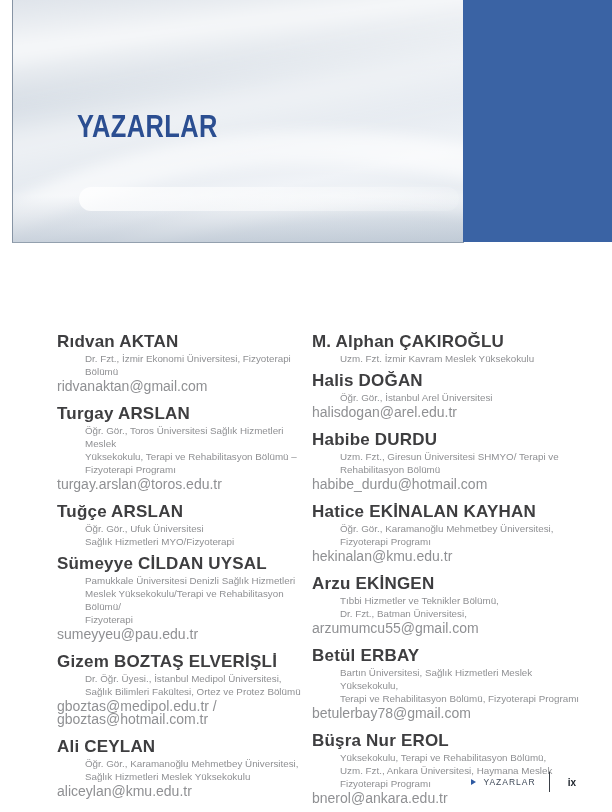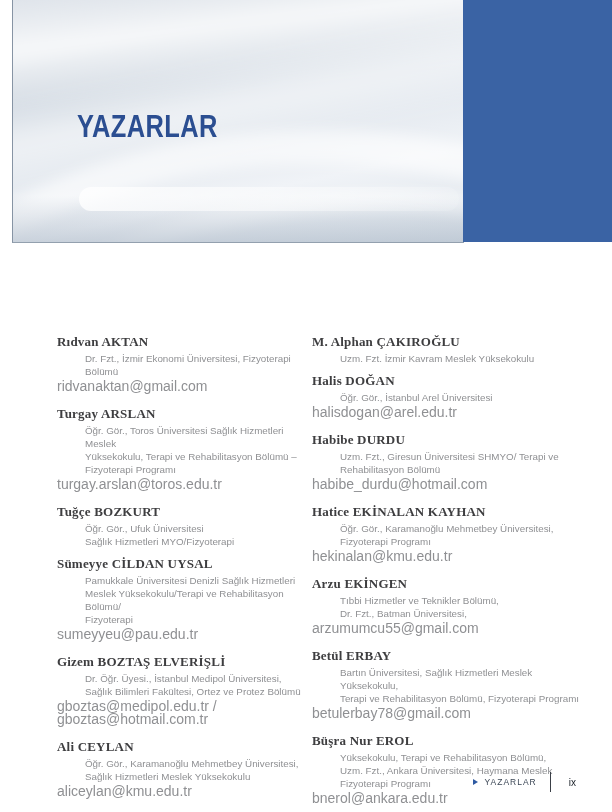--- a/index.html
+++ b/index.html
@@ -50,22 +50,22 @@
     position:absolute; left:463px; top:0; width:149px; height:242px;
     background:var(--band-blue,#3a63a4);
   }
 
   
   .columns { position:absolute; left:57px; top:334px; display:flex; }
   .col { width:248px; }
   .col-right { width:272px; margin-left:7px; }
   .author { margin-bottom:8px; }
   .author-name {
-    font-size:13px; line-height:15px; font-weight:700;
-    color:var(--name-text,#3e3e40); letter-spacing:.2px; margin-bottom:3px;font-family:Liberation Serif, serif;
+    font-size:17px; line-height:15px; font-weight:700;
+    color:var(--name-text,#3e3e40); letter-spacing:.2px; margin-bottom:3px;
   }
   .author-affil div {
     font-size:9.8px; line-height:13px; color:var(--detail-text,#8f9093);margin-left:28px;
   }
   .author-email {
     font-size:14px; line-height:13px; color:var(--detail-text,#8f9093);
     margin-top:2px; margin-bottom:13px;
   }
 
   
@@ -77,21 +77,21 @@
     width:0; height:0; margin-right:7px;
     border-top:3.5px solid transparent; border-bottom:3.5px solid transparent;
     border-left:5.5px solid var(--footer-arrow,#2e5aa2);
   }
   .footer-label {
     font-size:8.5px; letter-spacing:1px; font-weight:400;
     color:var(--footer-text,#3c4756); margin-right:13px;
   }
   .vdiv { width:1px; height:20px; background:#3a3f46; margin-right:18px; }
   .pagenum {
-    font-size:10px; font-weight:400; color:#20262e;
+    font-size:10px; font-weight:700; color:#20262e;
   }
 </style>
 </head>
 <body>
 
 <div class="page">
 
   <div class="banner">
     <div class="streak s1"></div>
     <div class="streak s2"></div>
@@ -118,21 +118,21 @@
     <div class="author-name">Turgay ARSLAN</div>
     <div class="author-affil">
             <div>Öğr. Gör., Toros Üniversitesi Sağlık Hizmetleri Meslek</div>
             <div>Yüksekokulu, Terapi ve Rehabilitasyon Bölümü –</div>
             <div>Fizyoterapi Programı</div>
           </div>
     <div class="author-email">turgay.arslan@toros.edu.tr</div>
   </div>
 
   <div class="author">
-    <div class="author-name">Tuğçe BOZKURT</div>
+    <div class="author-name">Tuğçe ARSLAN</div>
     <div class="author-affil">
             <div>Öğr. Gör., Ufuk Üniversitesi</div>
             <div>Sağlık Hizmetleri MYO/Fizyoterapi</div>
           </div>
   </div>
 
   <div class="author">
     <div class="author-name">Sümeyye CİLDAN UYSAL</div>
     <div class="author-affil">
             <div>Pamukkale Üniversitesi Denizli Sağlık Hizmetleri</div>

